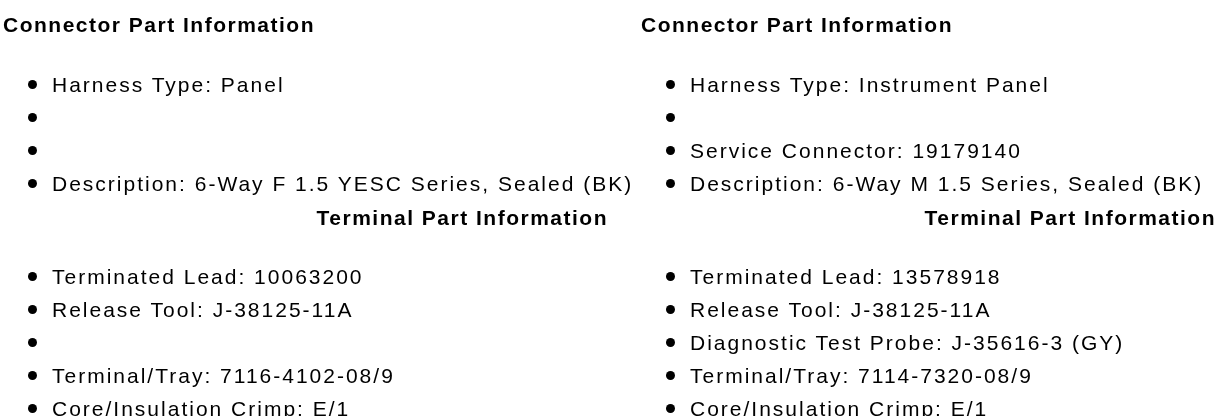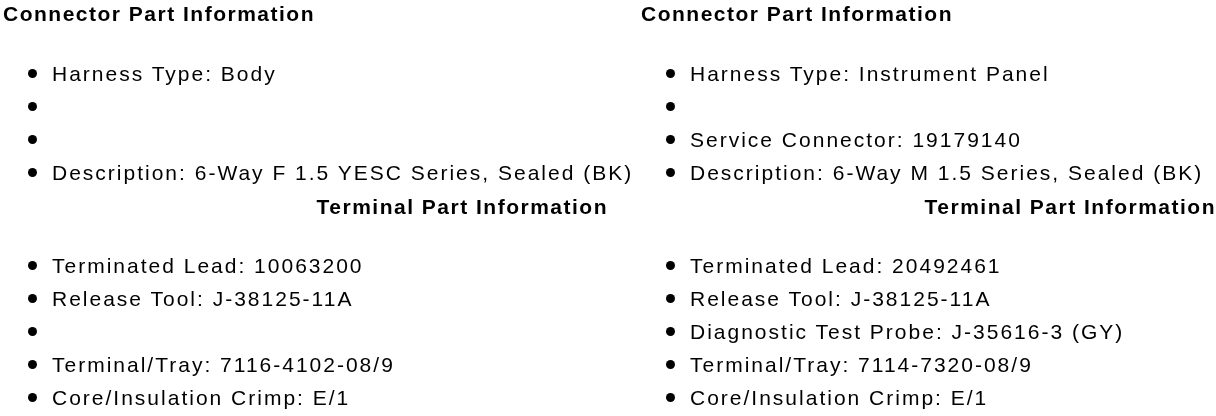--- a/index.html
+++ b/index.html
@@ -27,21 +27,21 @@
   .col-right { padding-left: 33px; }
 
   .section-heading {
     margin: 0;
     font-size: 21px;
     font-weight: bold;
     line-height: 22px;
     letter-spacing: 1.5px;
     white-space: nowrap;
   }
-  .heading-1 { margin-top: 3px; }
+  .heading-1 { margin-top: 14px; }
   .heading-2 { margin-top: 7px; text-align: right; }
 
   ul.items {
     list-style: none;
     margin: 0;
     padding: 0;
   }
   ul.items-connector { margin-top: 32px; }
   ul.items-terminal  { margin-top: 31px; }
 
@@ -67,21 +67,21 @@
 <body>
 
 <div class="page">
   <div class="columns">
 
     <section class="col col-left">
       <h2 class="section-heading heading-1">Connector Part Information</h2>
       <ul class="items items-connector">
         <li class="item">
           <span class="bullet"></span>
-          <span>Harness Type: Body</span>
+          <span>Harness Type: Panel</span>
         </li>
         <li class="item">
           <span class="bullet"></span>
         </li>
         <li class="item">
           <span class="bullet"></span>
         </li>
         <li class="item">
           <span class="bullet"></span>
           <span>Description: 6-Way F 1.5 YESC Series, Sealed (BK)</span>
@@ -129,21 +129,21 @@
         <li class="item">
           <span class="bullet"></span>
           <span>Description: 6-Way M 1.5 Series, Sealed (BK)</span>
         </li>
       </ul>
 
       <h2 class="section-heading heading-2">Terminal Part Information</h2>
       <ul class="items items-terminal">
         <li class="item">
           <span class="bullet"></span>
-          <span>Terminated Lead: 20492461</span>
+          <span>Terminated Lead: 13578918</span>
         </li>
         <li class="item">
           <span class="bullet"></span>
           <span>Release Tool: J-38125-11A</span>
         </li>
         <li class="item">
           <span class="bullet"></span>
           <span>Diagnostic Test Probe: J-35616-3 (GY)</span>
         </li>
         <li class="item">

